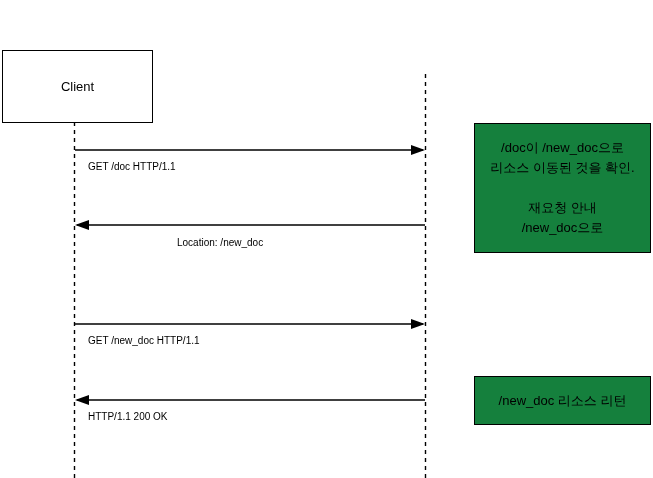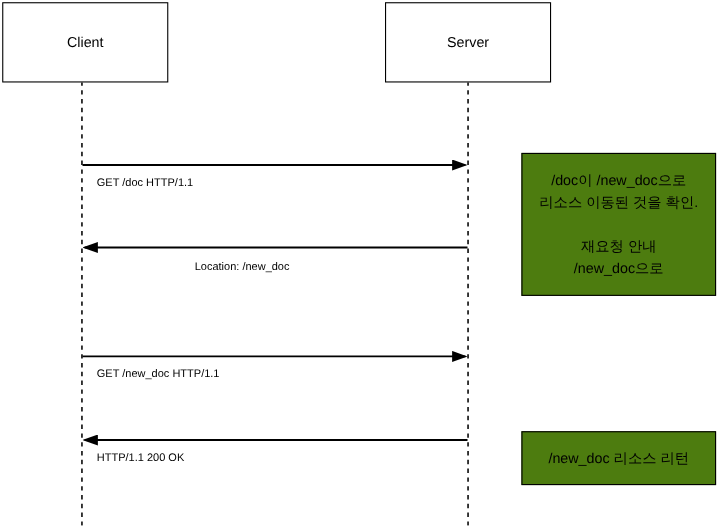--- a/index.html
+++ b/index.html
@@ -35,44 +35,44 @@
   .actor-box {
     position: absolute;
     width: 149px;
     height: 71px;
     background: #ffffff;
     border: 1px solid #000000;
     display: flex;
     align-items: center;
     justify-content: center;
     font-size: 13px;
+    margin-top: 48px;
   }
   .actor-client { left: 2px;   top: 2px; }
   .actor-server { left: 350px; top: 2px; }
   .msg-label {
     position: absolute;
     font-size: 10px;
     line-height: 19px;
     white-space: nowrap;
   }
   .msg-label-1 { left: 88px;  top: 157px; }
   .msg-label-2 { left: 177px; top: 233px; }
   .msg-label-3 { left: 88px;  top: 331px; }
   .msg-label-4 { left: 88px;  top: 407px; width: 324px; text-align: left; }
   .note-box {
     position: absolute;
-    background: #4d7c0f;
+    background: #15803d;
     border: 1px solid #000000;
     display: flex;
     flex-direction: column;
     align-items: center;
     justify-content: center;
     font-size: 13px;
     text-align: center;
-    margin-top: 16px;
   }
   .note-1 { left: 474px; top: 123px; width: 175px; height: 128px; }
   .note-2 { left: 474px; top: 376px; width: 175px; height: 47px; text-align: right; }
   .note-line {
     line-height: 20px;
     min-height: 20px;
     white-space: nowrap;
   }
 </style>
 </head>
@@ -91,23 +91,20 @@
     <line class="msg-line" x1="75" y1="150" x2="423" y2="150" marker-end="url(#ah)"></line>
     <line class="msg-line" x1="425" y1="225" x2="77" y2="225" marker-end="url(#ah)"></line>
     <line class="msg-line" x1="75" y1="324" x2="423" y2="324" marker-end="url(#ah)"></line>
     <line class="msg-line" x1="425" y1="400" x2="77" y2="400" marker-end="url(#ah)"></line>
   </svg>
 
   <div class="actor-box actor-client">
     <span>Client</span>
   </div>
 
-  <div class="actor-box actor-server">
-    <span>Server</span>
-  </div>
 
   <div class="msg-label msg-label-1">
     <div>GET /doc HTTP/1.1</div>
   </div>
 
   <div class="msg-label msg-label-2">
     <div>Location: /new_doc</div>
   </div>
 
   <div class="msg-label msg-label-3">

